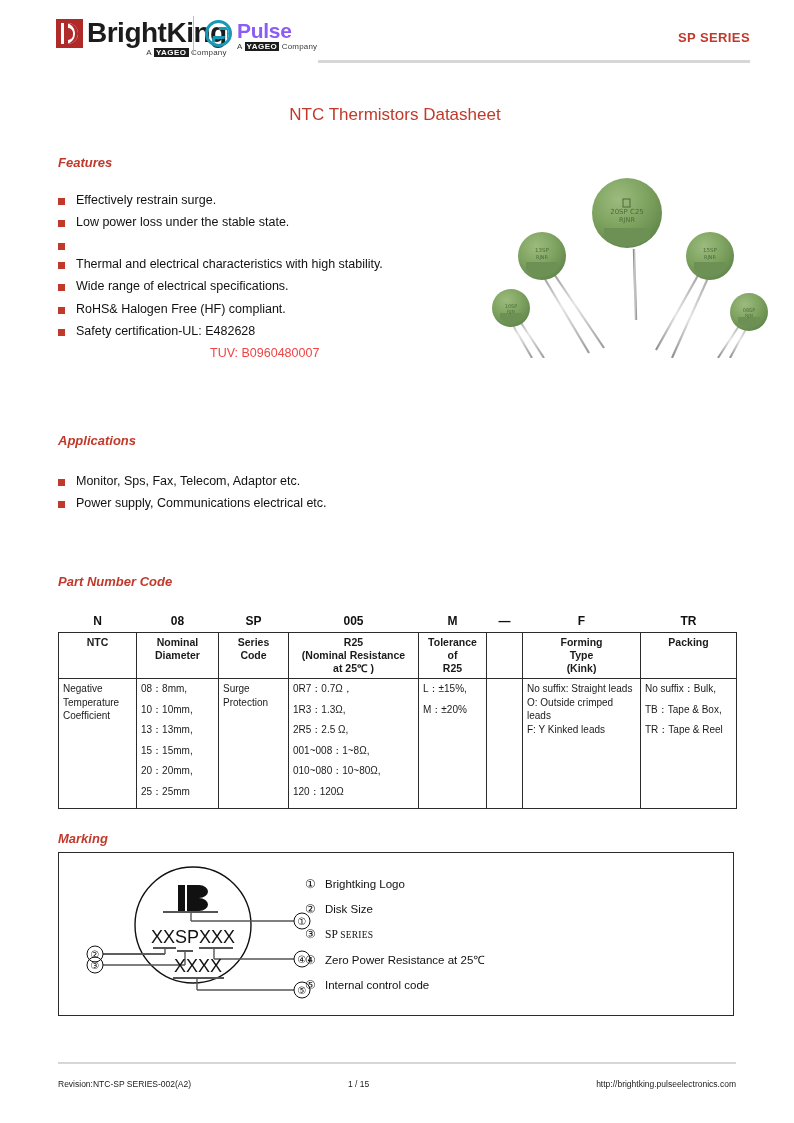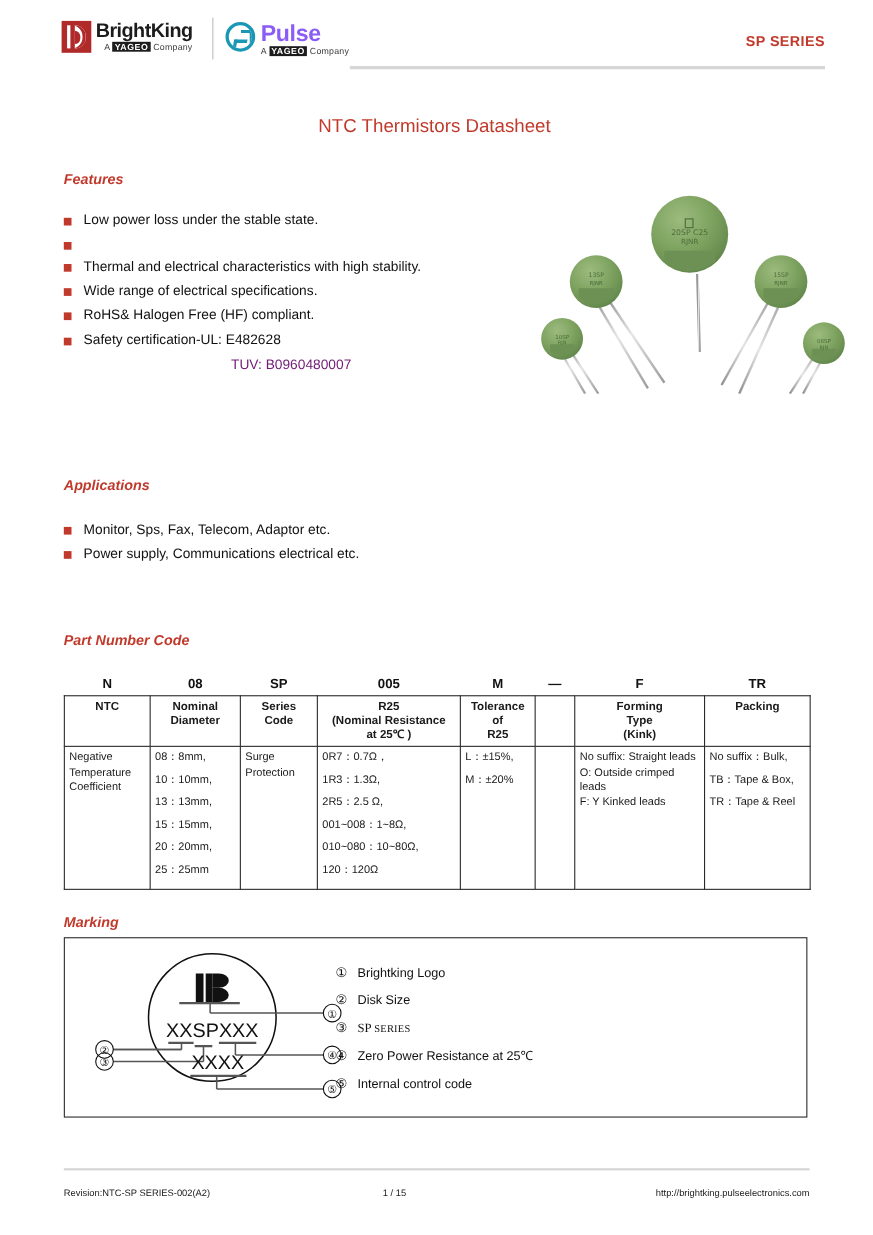--- a/index.html
+++ b/index.html
@@ -26,21 +26,21 @@
   .bk-mark:after {
     content:""; position:absolute; left:12px; top:4px; width:10px; height:21px;
     background:#fff; border-radius:0 10px 10px 0;
     box-shadow:inset -3px 0 0 #B02A2A, inset 0 0 0 0 #fff;
   }
   .bk-mark i {
     position:absolute; left:12px; top:8.5px; width:5px; height:12px; background:#B02A2A;
     border-radius:0 6px 6px 0; z-index:2;
   }
   .bk-text { line-height:1; }
-  .bk-name { font-size:18px; font-weight:bold; color:#1c1c1c; letter-spacing:-0.5px; }
+  .bk-name { font-size:28px; font-weight:bold; color:#1c1c1c; letter-spacing:-0.5px; }
   .yageo-line {
     font-size:8px; color:#3a3a3a; text-align:right; margin-top:2px; letter-spacing:0.2px;
   }
   .yageo-line b { background:#1c1c1c; color:#fff; padding:0 2px; font-size:8px; letter-spacing:0.5px; }
   .logo-divider { position:absolute; left:193px; top:16px; width:1px; height:38px; background:#bdbdbd; }
   .logo-pulse { position:absolute; left:205px; top:20px; display:flex; align-items:flex-start; }
   .pulse-mark {
     width:27px; height:27px; border-radius:50%; border:3px solid #1997B5;
     position:relative; margin-right:5px; box-sizing:border-box; overflow:hidden;
   }
@@ -80,21 +80,21 @@
   
   .blist { position:absolute; left:58px; }
   #features-list { top:193px; }
   #applications-list { top:474px; }
   .brow { display:flex; align-items:flex-start; margin-bottom:7.5px; }
   .bullet {
     width:7px; height:7px; background:#C0392B; margin-right:11px; margin-top:5px; flex:none;
   }
   .btxt { font-size:12.5px; color:#111; line-height:1.18; }
   .sub-line {
-    font-size:12.5px; color:#701a75; margin-left:152px; margin-top:2px; margin-bottom:4px;
+    font-size:12.5px; color:#ef4444; margin-left:152px; margin-top:2px; margin-bottom:4px;
   }
 
   
   .product-photo { position:absolute; left:486px; top:172px; width:284px; height:186px;text-align:right; }
 
   
   .pn-wrap { position:absolute; left:58px; top:614px; width:678px; }
   table.pn { border-collapse:collapse; width:678px; table-layout:fixed; }
   table.pn td { border:1px solid #2b2b2b; vertical-align:top; padding:3px 4px; }
   table.pn tr.codes td {
@@ -164,20 +164,24 @@
     </div>
 
     <div class="series-tag">SP SERIES</div>
     <div class="header-rule"></div>
   </div>
 
   <div class="doc-title">NTC Thermistors Datasheet</div>
 
   <div class="sec-h" id="h-features">Features</div>
   <div class="blist" id="features-list">
+      <div class="brow">
+        <span class="bullet"></span>
+        <span class="btxt">Effectively restrain surge.</span>
+      </div>
       <div class="brow">
         <span class="bullet"></span>
         <span class="btxt">Low power loss under the stable state.</span>
       </div>
       <div class="brow">
         <span class="bullet"></span>
       </div>
       <div class="brow">
         <span class="bullet"></span>
         <span class="btxt">Thermal and electrical characteristics with high stability.</span>

